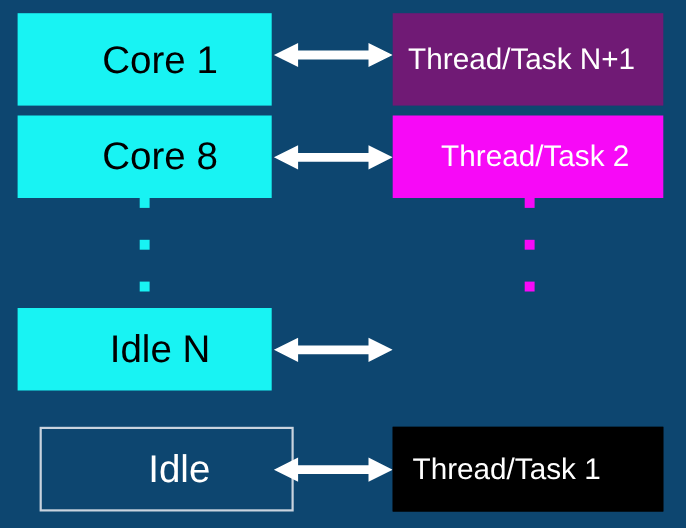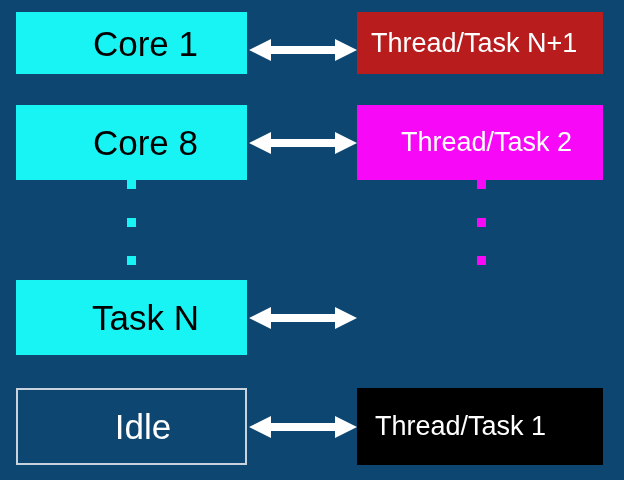--- a/index.html
+++ b/index.html
@@ -42,40 +42,41 @@
   }
   .core-box.filled {
     background: #18f3f3;
     border: none;
   }
   .core-box.outlined {
     background: transparent;
     border: 2px solid #c9d3de;
     color: #ffffff;
     padding-left: 23px;
+    margin-left: 20px;
   }
 
   
   .task-box {
     left: 357px;
     width: 246px;
     justify-content: flex-start;
     padding-left: 14px;
     color: #ffffff;
     font-size: 27px;
   }
-  .task-box.blue   { background: #b91c1c; }
+  .task-box.blue   { background: #701a75; }
   .task-box.magenta{ background: #f709f7; padding-left: 44px; }
   .task-box.magenta-outlined {
     background: #000000;
     border: 4px solid #000000;
   }
 
   
-  .row-1 { top: 12px;  height: 62px; }
+  .row-1 { top: 12px;  height: 84px; }
   .row-2 { top: 105px; height: 75px; }
   .row-3 { top: 280px; height: 75px; }
   .row-4 { top: 388px; height: 77px; }
 
   
   .arrow-connector {
     position: absolute;
     left: 249px;
     width: 108px;
     height: 26px;
@@ -146,21 +147,21 @@
     <span class="dot dot-c"></span>
   </div>
 
   <div class="ellipsis-group ellipsis-magenta">
     <span class="dot dot-a"></span>
     <span class="dot dot-b"></span>
     <span class="dot dot-c"></span>
   </div>
 
   <div class="node-box core-box filled row-3">
-    <span class="label-text">Task N</span>
+    <span class="label-text">Idle N</span>
   </div>
 
   <div class="arrow-connector ar-3">
     <svg width="108" height="26" viewBox="0 0 108 26" xmlns="http://www.w3.org/2000/svg">
       <polygon points="0,13 22,2 22,9 86,9 86,2 108,13 86,24 86,17 22,17 22,24" fill="#ffffff"></polygon>
     </svg>
   </div>
 
 
   <div class="node-box core-box outlined row-4">

